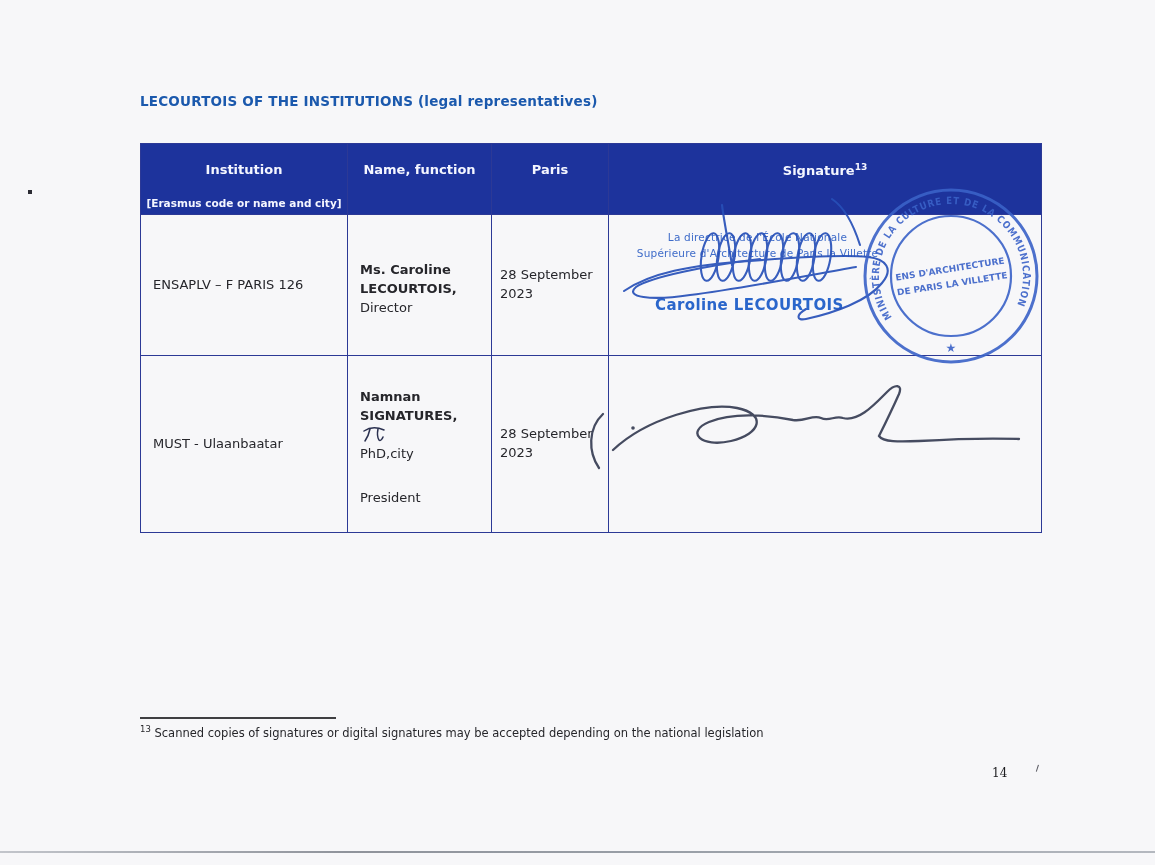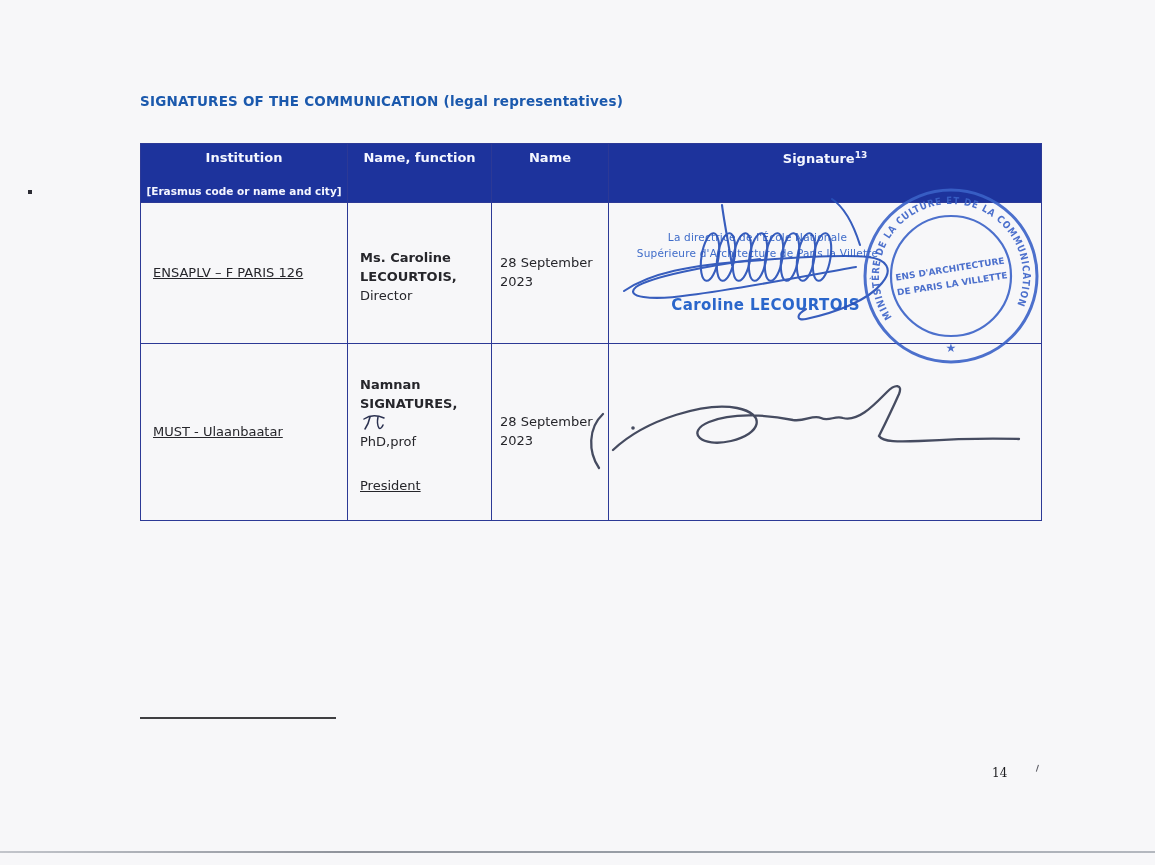--- a/index.html
+++ b/index.html
@@ -12,45 +12,45 @@
     position:absolute;left:140px;top:93px;margin:0;
     font-size:13.5px;font-weight:bold;color:#1b59ad;letter-spacing:.2px;
   }
   .sig-table{
     position:absolute;left:140px;top:143px;width:901px;
     border-collapse:collapse;table-layout:fixed;
   }
   .sig-table th,.sig-table td{border:1px solid #2c3996;}
   .sig-table thead th{
     background:#1d339c;color:#f4f6ff;vertical-align:top;
-    padding:6px 4px 4px 4px;font-size:13px;font-weight:bold;height:59px;
+    padding:18px 4px 4px 4px;font-size:13px;font-weight:bold;height:59px;
     box-sizing:border-box;text-align:center;
   }
   .h-sub{font-size:10.5px;font-weight:bold;margin-top:19px;line-height:1.35;}
   .h-main sup{font-size:9px;}
   .cell{
     background:transparent;vertical-align:middle;font-size:13px;
     line-height:1.45;box-sizing:border-box;
   }
   .row1{height:141px;}
   .row2{height:177px;}
-  .inst{padding:20px 12px;text-decoration:underline;}
+  .inst{padding:20px 12px;}
   .name{padding:10px 10px 2px 12px;}
   .date{padding:4px 8px;}
   .b{font-weight:bold;}
   .name p{margin:0;}
-  .name .gap{margin-top:26px;text-decoration:underline;}
+  .name .gap{margin-top:26px;}
   .sigcell{position:relative;}
   
   .ovl{position:absolute;pointer-events:none;}
   .stamp-line1{left:640px;top:231px;width:235px;text-align:center;
     font-size:10.5px;color:#3f6cc9;letter-spacing:.2px;}
   .stamp-line2{left:615px;top:247px;width:285px;text-align:center;
     font-size:10.5px;color:#3f6cc9;letter-spacing:.2px;}
-  .signed-name{left:655px;top:296px;width:205px;text-align:right;
+  .signed-name{left:655px;top:296px;width:205px;text-align:left;
     font-size:15px;font-weight:bold;color:#2a66cb;letter-spacing:.4px;}
   .sig1{left:610px;top:195px;}
   .sig2{left:583px;top:372px;}
   .round-stamp{left:853px;top:178px;opacity:.9;}
   .footnote-rule{position:absolute;left:140px;top:717px;width:196px;height:2px;background:#3f3f42;}
   .footnote{position:absolute;left:140px;top:724px;font-size:11.5px;color:#26262a;}
   .footnote sup{font-size:8.5px;}
   .page-number{position:absolute;left:992px;top:766px;
     font-family:"DejaVu Serif","Liberation Serif",serif;font-size:12px;color:#1d1d20;}
   .speck{position:absolute;left:28px;top:190px;width:4px;height:4px;background:#2b2b33;}
@@ -59,40 +59,40 @@
   .scan-edge{position:absolute;left:0;top:851px;width:1155px;height:1.5px;
     background:linear-gradient(to right,#c2c5cb 0%,#8f939b 30%,#9aa0a8 60%,#b4b8bf 100%);}
 </style>
 </head>
 <body>
 
 <div class="page">
 
   <div class="speck"></div>
 
-  <h1 class="title">SIGNATURES OF THE COMMUNICATION (legal representatives)</h1>
+  <h1 class="title">LECOURTOIS OF THE INSTITUTIONS (legal representatives)</h1>
 
   <table class="sig-table">
     <colgroup>
       <col style="width:207px">
         <col style="width:144px">
         <col style="width:117px">
         <col style="width:433px">
     </colgroup>
     <thead>
       <tr>
         <th>
           <div class="h-main">Institution</div>
           <div class="h-sub">[Erasmus code or name and city]</div>
         </th>
         <th>
           <div class="h-main">Name, function</div>
         </th>
         <th>
-          <div class="h-main">Name</div>
+          <div class="h-main">Paris</div>
         </th>
         <th>
           <div class="h-main"><span>Signature</span><sup>13</sup></div>
         </th>
       </tr>
     </thead>
     <tbody>
       <tr class="row1">
         <td class="cell inst">ENSAPLV – F PARIS 126</td>
         <td class="cell name">
@@ -105,21 +105,21 @@
       <tr class="row2">
         <td class="cell inst">MUST - Ulaanbaatar</td>
         <td class="cell name">
           <p><span class="b">Namnan SIGNATURES</span><span class="b">,</span><svg width="24" height="16" viewBox="0 0 24 16" style="vertical-align:-3px;margin-left:2px;">
               <g fill="none" stroke="#2b3150" stroke-width="1.5" stroke-linecap="round">
                 <path d="M 2,5 C 8,1 15,1 22,4"></path>
                 <path d="M 8,3 C 7,8 5,12 3,15"></path>
                 <path d="M 16,3 C 15,8 15,11 17,14 C 18,15 20,14 21,11"></path>
               </g>
             </svg></p>
-          <p>PhD,prof</p>
+          <p>PhD,city</p>
           <p class="gap">President</p>
         </td>
         <td class="cell date">28 September 2023</td>
         <td class="cell sigcell"></td>
       </tr>
     </tbody>
   </table>
 
   <div class="ovl stamp-line1">La directrice de l'École Nationale</div>
   <div class="ovl stamp-line2">Supérieure d'Architecture de Paris la Villette</div>
@@ -162,18 +162,19 @@
 
   <svg class="ovl sig2" width="455" height="110" viewBox="0 0 455 110">
     <g fill="none" stroke="#3c4258" stroke-width="2.3" stroke-linecap="round" opacity="0.95">
       <path d="M 16,96 C 5,80 5,56 20,42"></path>
       <circle cx="50" cy="56" r="1.8" fill="#3c4258" stroke="none"></circle>
       <path d="M 30,78 C 64,46 124,30 154,36 C 184,42 178,62 148,69 C 118,76 102,60 126,50 C 152,39 190,44 210,48 C 222,50 230,42 238,46 C 246,50 252,43 260,46 C 276,50 292,32 304,20 C 312,12 320,12 316,22 C 308,40 300,56 296,64 C 300,70 316,70 336,69 C 370,67 410,66 436,67"></path>
     </g>
   </svg>
 
   <div class="footnote-rule"></div>
+  <div class="footnote"><sup>13</sup><span> Scanned copies of signatures or digital signatures may be accepted depending on the national legislation</span></div>
 
   <div class="page-number">14</div>
   <div class="tickmark"></div>
   <div class="scan-edge"></div>
 
 </div>
 
 </body></html>

